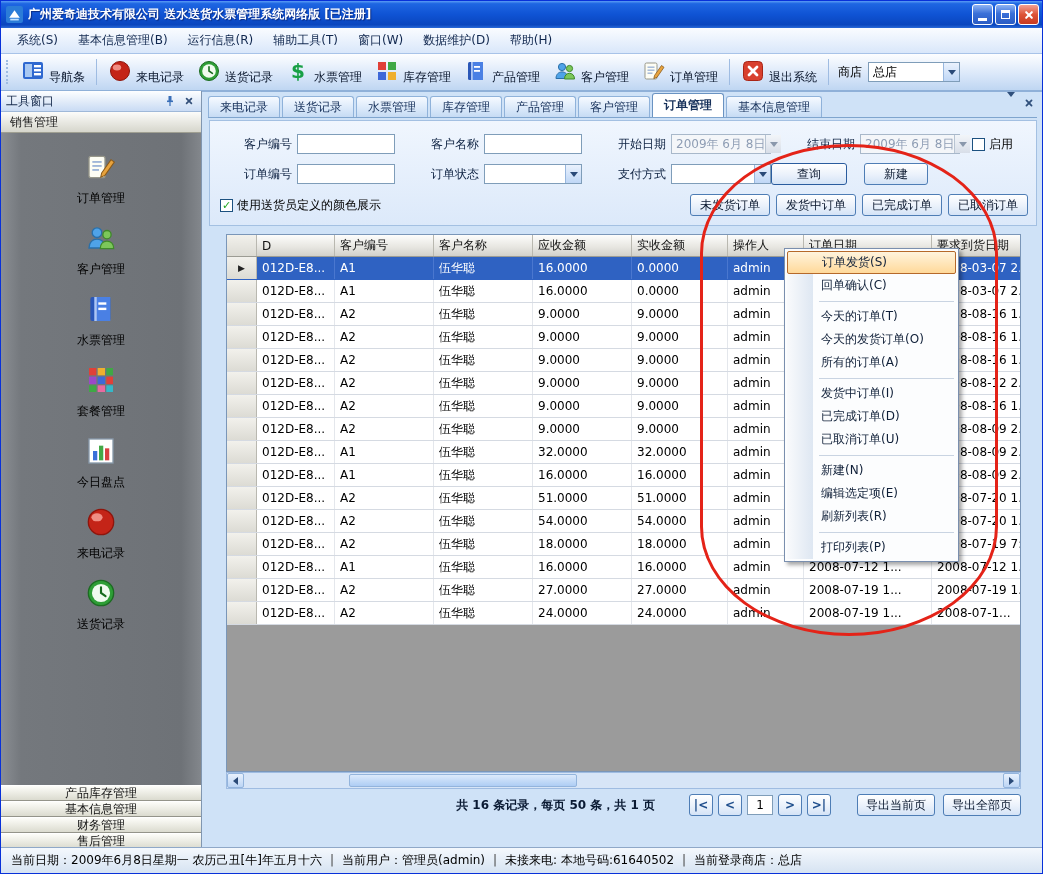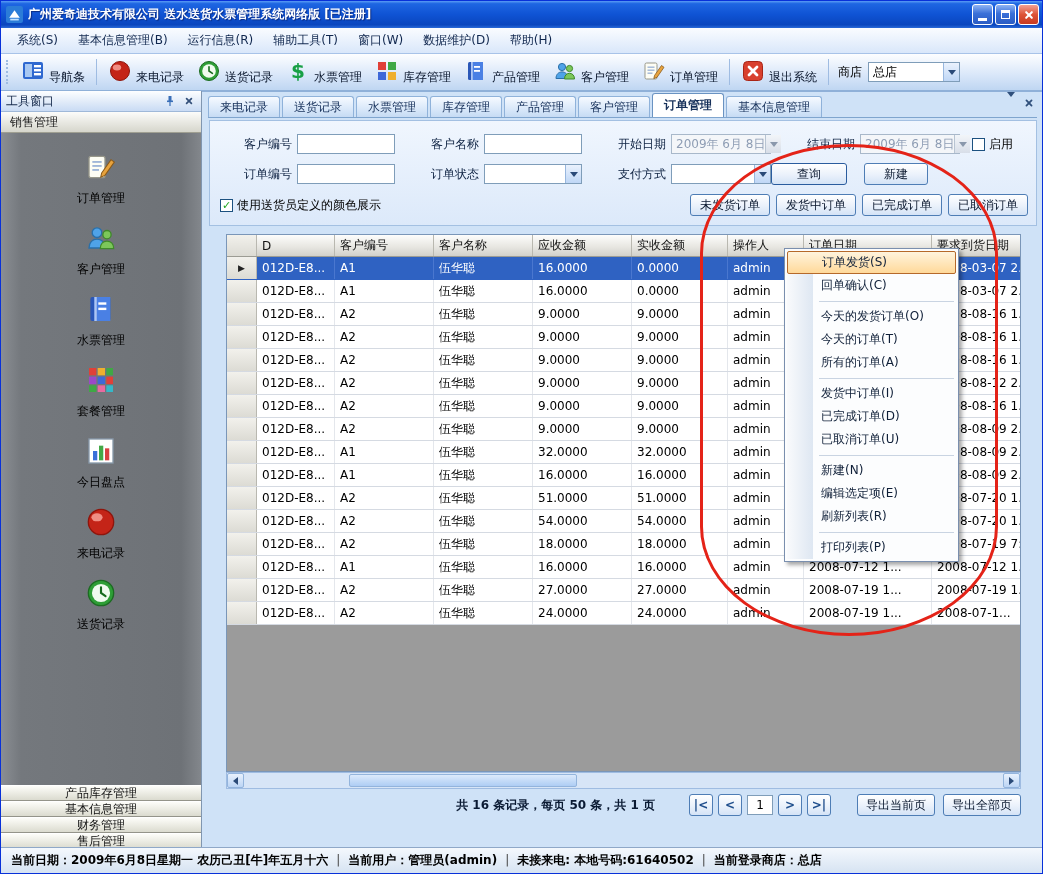--- a/index.html
+++ b/index.html
@@ -138,21 +138,21 @@
 .context-menu::before{content:"";position:absolute;left:2px;top:2px;bottom:2px;width:26px;background:linear-gradient(90deg,#F9FAFC,#DEE7F2)}
 .cm-item{position:relative;height:23px;line-height:22px;padding-left:34px;color:#0F1F38;white-space:nowrap}
 .cm-item.hl{background:linear-gradient(180deg,#FFF4DD,#FFD99A);border:1px solid #B5692A;border-radius:2px;line-height:20px}
 .cm-item.sep{height:8px;padding:0}
 .cm-item.sep::after{content:"";position:absolute;left:32px;right:2px;top:4px;height:1px;background:#C9D4E2}
 
 
 .annotation{position:absolute;left:699px;top:143px;width:298px;height:492px;border:3px solid #E42318;border-radius:150px/110px;z-index:60;pointer-events:none}
 
 
-.statusbar{position:absolute;left:0;bottom:0;width:100%;height:26px;display:flex;align-items:center;padding:0 10px;font-weight:bold;white-space:nowrap;overflow:hidden;
+.statusbar{position:absolute;left:0;bottom:0;width:100%;height:26px;display:flex;align-items:center;padding:0 10px;font-weight:normal;white-space:nowrap;overflow:hidden;
   background:linear-gradient(180deg,#F4F8FD,#D6E3F2);border-top:1px solid #8FA8C8}
 .seg+.seg::before{content:"|";margin:0 8px;font-weight:normal;color:#444}
 </style>
 </head>
 <body>
 
 <div id="app">
 
   <div class="titlebar">
     <span class="app-icon">
@@ -671,22 +671,22 @@
       <div class="xbtn exp2">导出全部页</div>
     </div>
 
   </div>
 
   <div class="context-menu">
 
   <div class="cm-item hl">订单发货(S)</div>
       <div class="cm-item">回单确认(C)</div>
       <div class="cm-item sep"></div>
+      <div class="cm-item">今天的订单(T)</div>
       <div class="cm-item">今天的发货订单(O)</div>
-      <div class="cm-item">今天的订单(T)</div>
       <div class="cm-item">所有的订单(A)</div>
       <div class="cm-item sep"></div>
       <div class="cm-item">发货中订单(I)</div>
       <div class="cm-item">已完成订单(D)</div>
       <div class="cm-item">已取消订单(U)</div>
       <div class="cm-item sep"></div>
       <div class="cm-item">新建(N)</div>
       <div class="cm-item">编辑选定项(E)</div>
       <div class="cm-item">刷新列表(R)</div>
       <div class="cm-item sep"></div>

